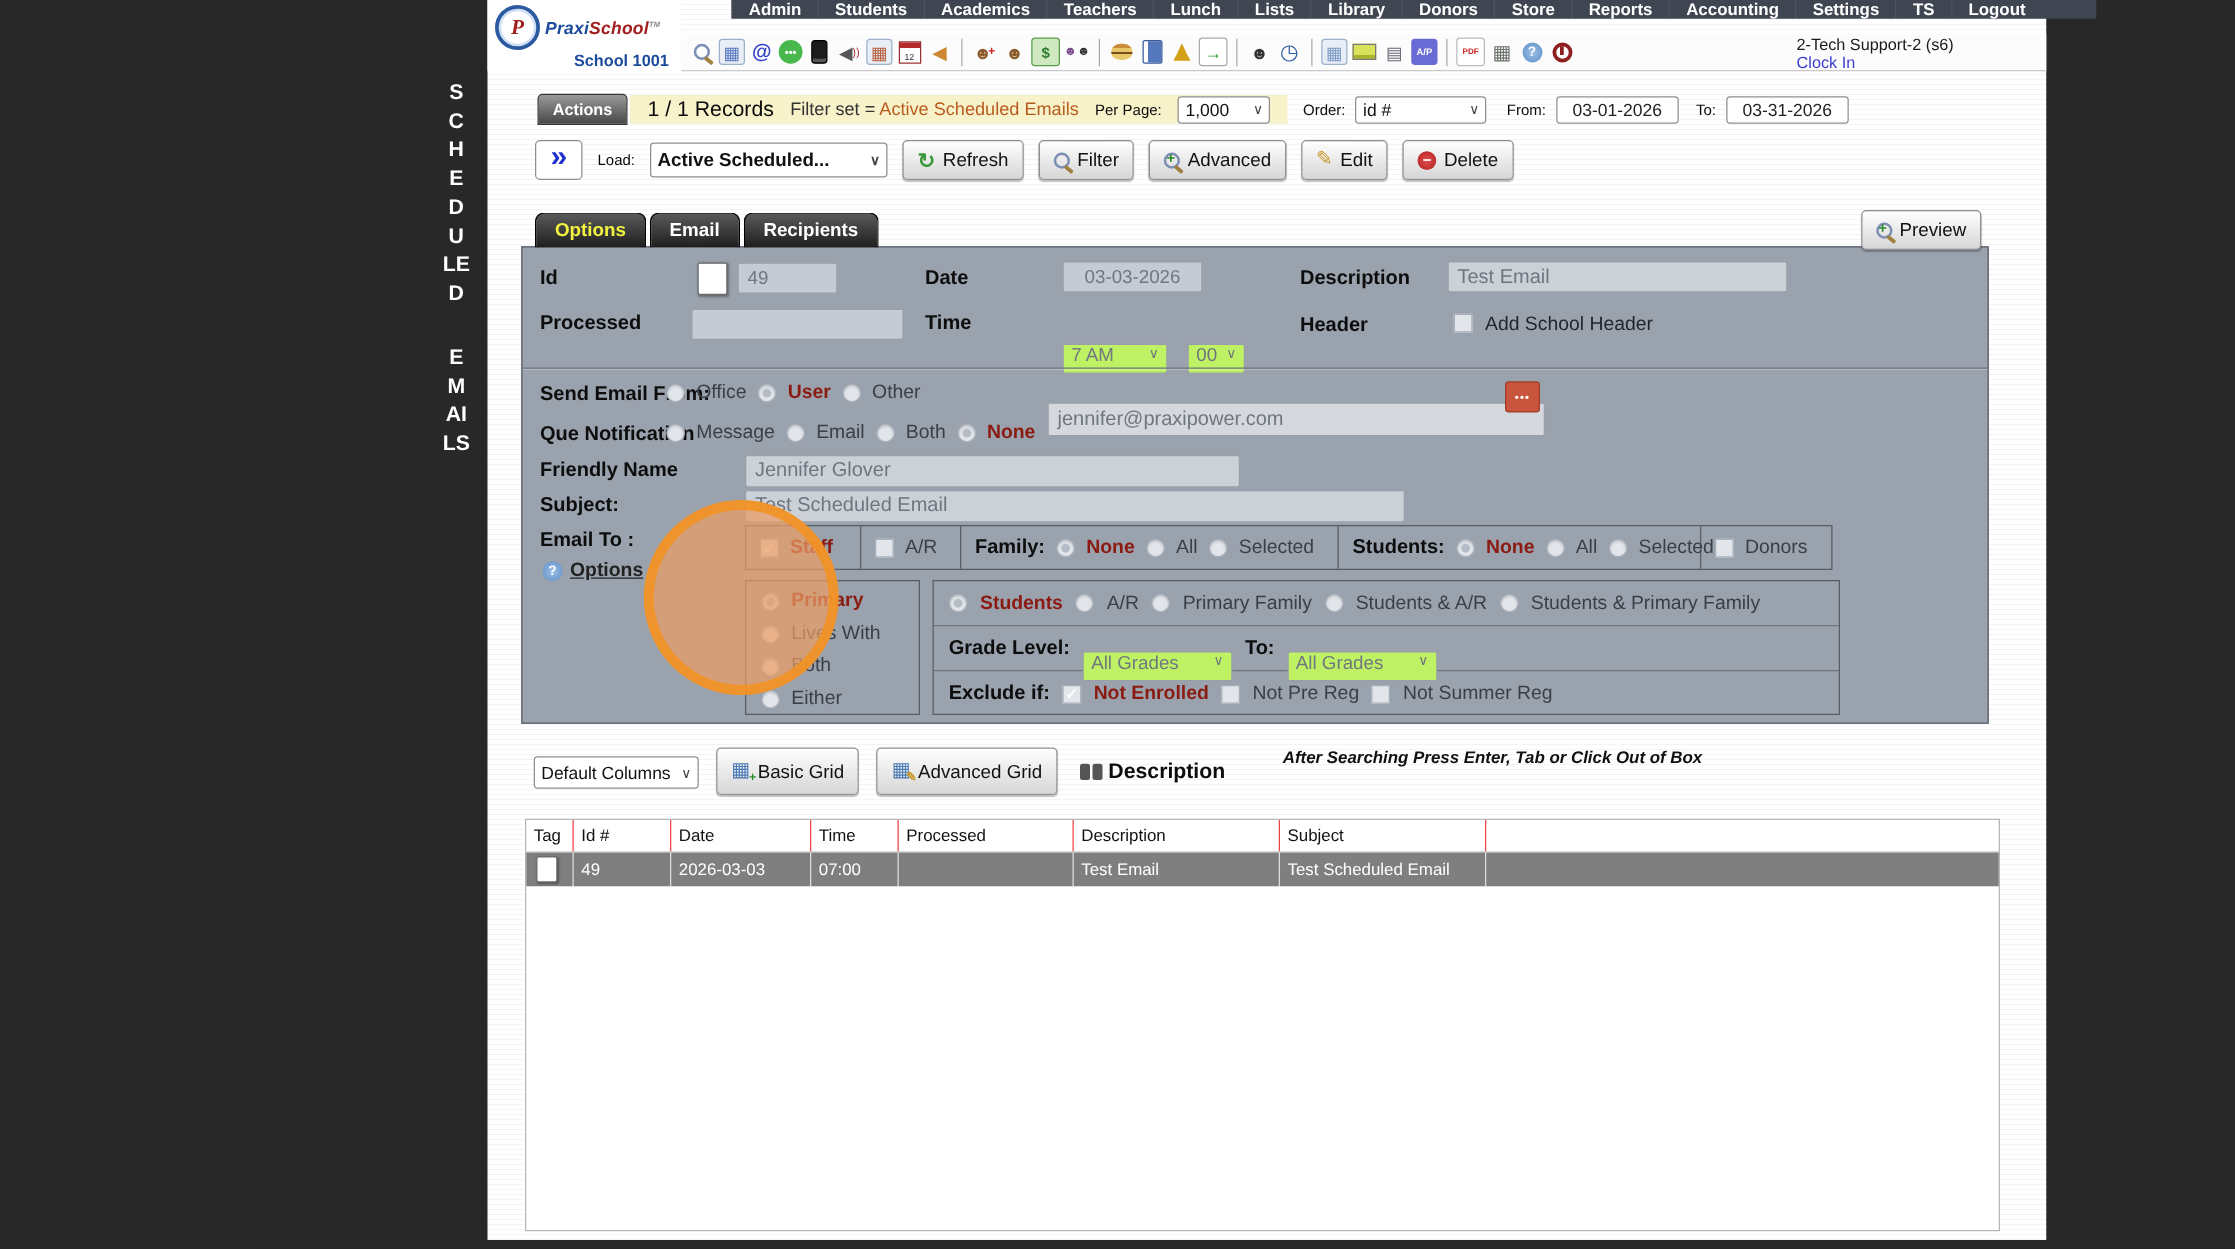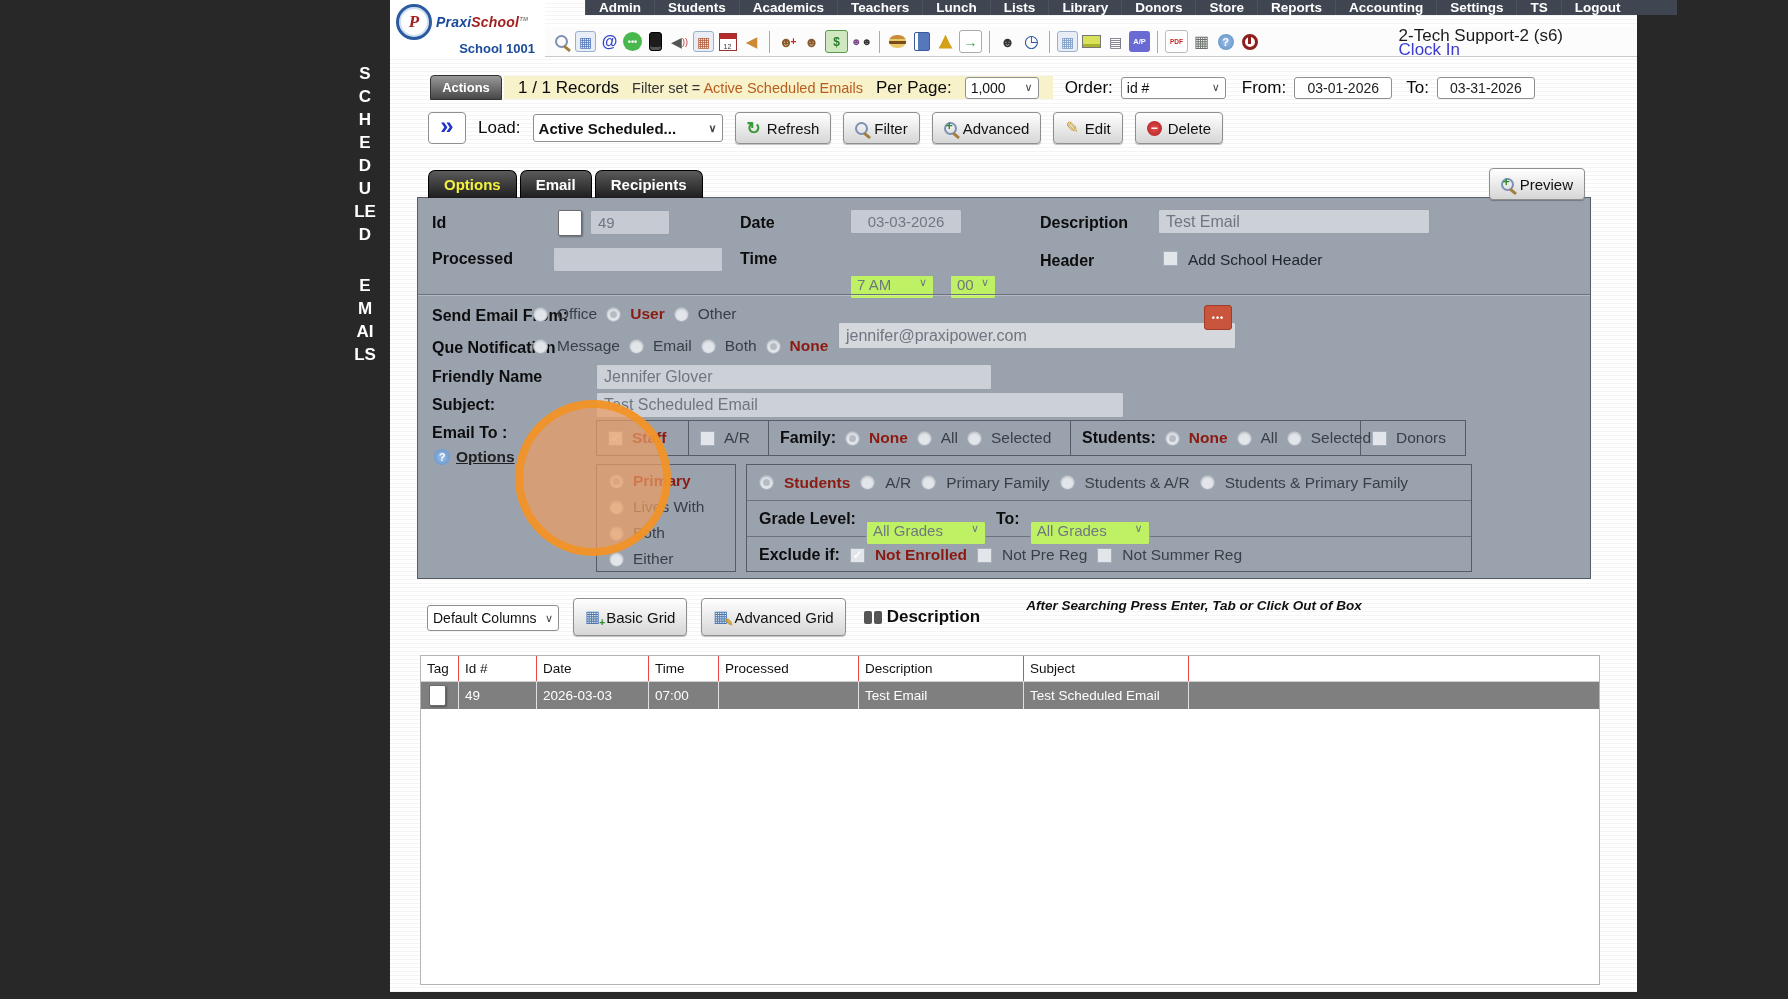--- a/index.html
+++ b/index.html
@@ -23,21 +23,21 @@
   .school-id{color:#1b4b9a;font-weight:bold;font-size:13px;text-align:right;padding-right:10px;margin-top:1px;}
   .navbar{position:absolute;left:155px;top:0;width:1092px;height:15px;background:#3f4652;display:flex;align-items:stretch;margin-left:40px;}
   .nav-item{display:flex;align-items:center;padding:0 13px;color:#fff;font-weight:bold;font-size:13.5px;
             border-left:1px solid rgba(255,255,255,.07);cursor:default;}
   .toolbar{position:absolute;left:155px;top:27px;width:1092px;height:30px;background:#fcfcfc;
            border-bottom:1px solid #c9c9c9;display:flex;align-items:center;padding-left:6px;box-sizing:border-box;gap:3px;}
   .ticon{width:21px;height:21px;display:inline-flex;align-items:center;justify-content:center;
          font-size:14px;border-radius:3px;flex:0 0 auto;}
   .tile{background:#e9eef6;border:1px solid #9ab0cc;box-sizing:border-box;}
   .tsep{width:1px;height:22px;background:#aaa;margin:0 4px;flex:0 0 auto;}
-  .user-info{position:absolute;right:74px;top:29px;font-size:17px;line-height:14px;color:#1a1a1a;z-index:7;}
+  .user-info{position:absolute;right:74px;top:29px;font-size:13px;line-height:14px;color:#1a1a1a;z-index:7;}
   .user-info .clock{color:#3b3bcf;cursor:pointer;}
   
   .mag{position:relative;width:9px;height:9px;border:2px solid #7d8fb5;border-radius:50%;display:inline-block;flex:0 0 auto;}
   .mag::after{content:"";position:absolute;right:-5px;bottom:-4px;width:8px;height:3px;background:#a08040;border-radius:1px;transform:rotate(40deg);}
   .mag.plus::before{content:"+";position:absolute;top:-5px;left:0px;color:#2a8a2a;font-size:12px;font-weight:bold;}
   
   .btn{display:inline-flex;align-items:center;gap:6px;background:linear-gradient(#ffffff,#d6d6d6);
        border:1px solid #8f8f8f;border-radius:4px;padding:0 11px;height:30px;font-size:15px;color:#111;
        box-shadow:0 1px 1px rgba(0,0,0,.25);cursor:pointer;white-space:nowrap;}
   .ref-ic{color:#3a9a3a;font-size:17px;font-weight:bold;line-height:1;}
@@ -45,21 +45,21 @@
   .del-ic{width:15px;height:15px;border-radius:50%;background:radial-gradient(#e05050,#b01d1d);color:#fff;
           font-size:12px;line-height:15px;text-align:center;font-weight:bold;}
   
   .actions-row{position:absolute;left:40px;top:76px;display:flex;align-items:center;height:23px;z-index:2;}
   .actions-btn{width:70px;height:23px;background:linear-gradient(#9a9a9a,#474747);color:#fff;font-weight:bold;
                font-size:13px;text-align:center;line-height:23px;border-radius:4px 4px 0 0;border:1px solid #333;cursor:pointer;}
   .yellow-strip{display:flex;align-items:center;background:#f8f2cb;height:23px;padding:0 14px;gap:13px;margin-left:2px;}
   .records-text{font-size:17px;color:#0a0a0a;}
   .filter-set{font-size:14.5px;color:#333;}
   .filter-set b{color:#b85c1e;font-weight:normal;}
-  .inline-label{font-size:17px;color:#0a0a0a;white-space:nowrap;text-align:right;}
+  .inline-label{font-size:12px;color:#0a0a0a;white-space:nowrap;text-align:right;}
   .selbox{display:inline-flex;align-items:center;justify-content:space-between;background:#fff;border:1px solid #8f8f8f;
           border-radius:3px;height:22px;padding:0 5px;font-size:14px;color:#111;box-sizing:border-box;cursor:pointer;}
   .selbox .chev{color:#444;font-size:11px;margin-left:6px;}
   .txt{background:#fff;border:1px solid #8f8f8f;border-radius:3px;height:22px;font-size:14px;color:#222;
        box-sizing:border-box;font-family:"Liberation Sans",sans-serif;padding:0 4px;}
   
   .load-row{position:absolute;left:38px;top:112px;display:flex;align-items:center;gap:12px;height:32px;}
   .chev-btn{width:36px;height:30px;background:#fff;border:1px solid #8f8f8f;border-radius:4px;color:#2233cc;
             font-size:24px;font-weight:bold;line-height:26px;text-align:center;cursor:pointer;}
   .load-sel{width:190px;height:28px;font-weight:bold;font-size:15px;}

